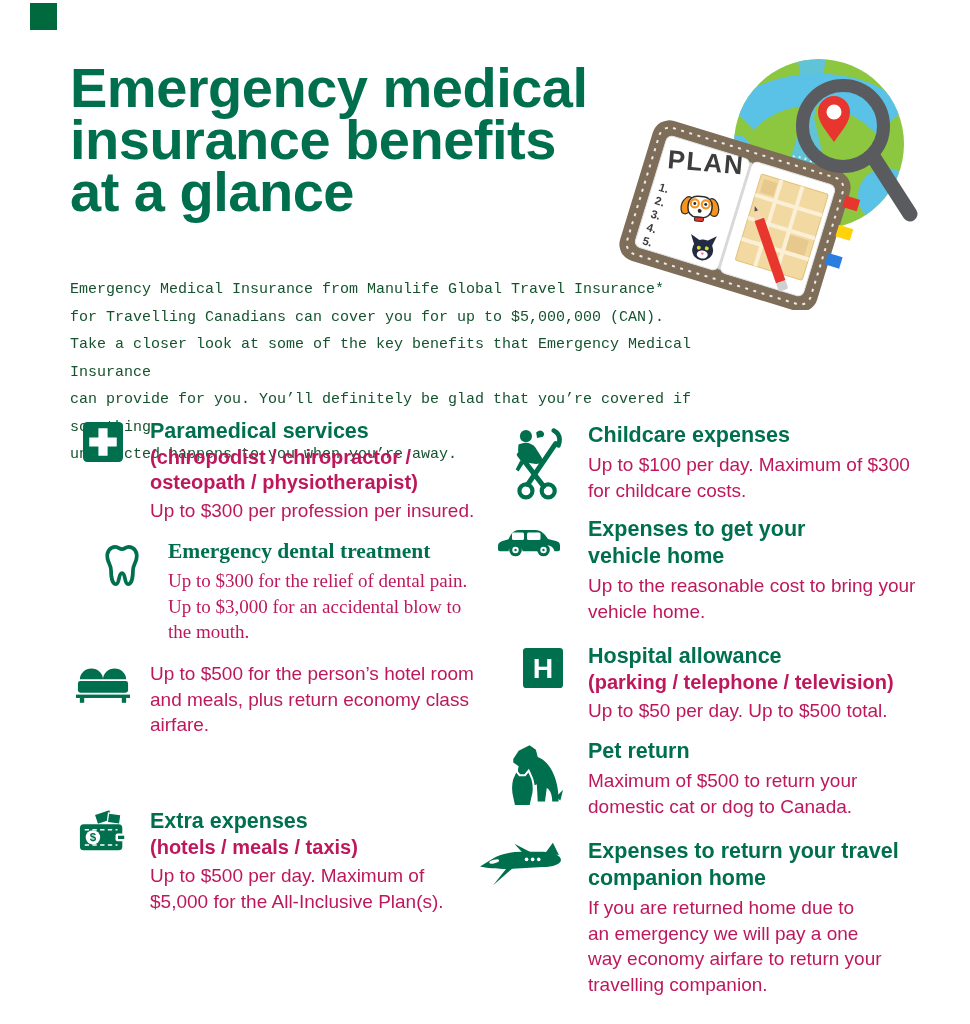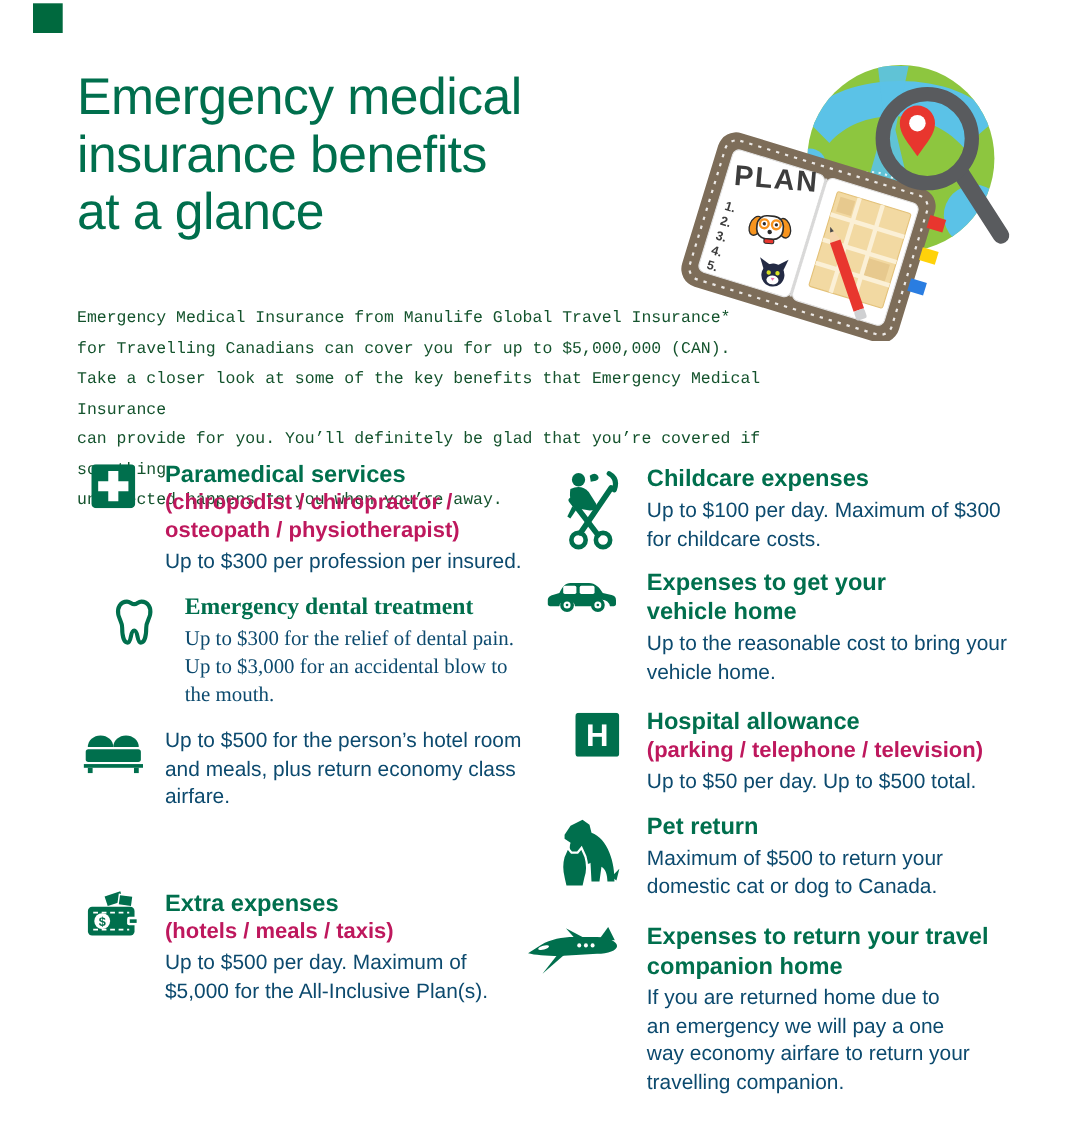--- a/index.html
+++ b/index.html
@@ -1,31 +1,31 @@
 <!DOCTYPE html>
 <html><head>
 <meta charset="utf-8">
 <style>
   html,body{margin:0;padding:0;background:#ffffff;}
   .page{position:relative;width:970px;height:1024px;background:#ffffff;overflow:hidden;
         font-family:"Liberation Sans","DejaVu Sans",sans-serif;}
   .logo{position:absolute;left:30px;top:3px;width:27px;height:27px;background:#00693e;}
-  .page-title{position:absolute;left:70px;top:62px;font-size:47px;line-height:52px;
-        font-weight:normal;color:#006f4d;letter-spacing:-0.5px;white-space:pre-line;}
+  .page-title{position:absolute;left:70px;top:62px;font-size:56px;line-height:52px;
+        font-weight:bold;color:#006f4d;letter-spacing:-0.5px;white-space:pre-line;}
   .intro{position:absolute;left:70px;top:276px;width:660px;font-size:15px;line-height:27.5px;
         color:#14532d;white-space:pre-line;font-family:Liberation Mono, monospace;}
   .illu{position:absolute;left:612px;top:48px;}
   .benefit{position:absolute;display:flex;align-items:flex-start;}
   .benefit .icon-box{flex:0 0 72px;}
   .benefit.right .icon-box{flex:0 0 93px;}
   .b-text{width:340px;}
   .benefit.right .b-text{width:372px;}
   .b-title{font-size:21.5px;line-height:27px;font-weight:bold;color:#006f4d;white-space:pre-line;}
   .b-sub{font-size:20px;line-height:25px;font-weight:600;color:#be185d;white-space:pre-line;}
-  .b-body{font-size:19px;line-height:25.5px;color:#0c4a6e;white-space:pre-line;margin-top:3px;}
+  .b-body{font-size:19px;line-height:25.5px;color:#be185d;white-space:pre-line;margin-top:3px;}
   .illu text{font-family:"Liberation Sans","DejaVu Sans",sans-serif;}
   svg{display:block;}
 </style>
 </head>
 <body>
 
 <div class="page">
 
   <div class="logo"></div>
 

